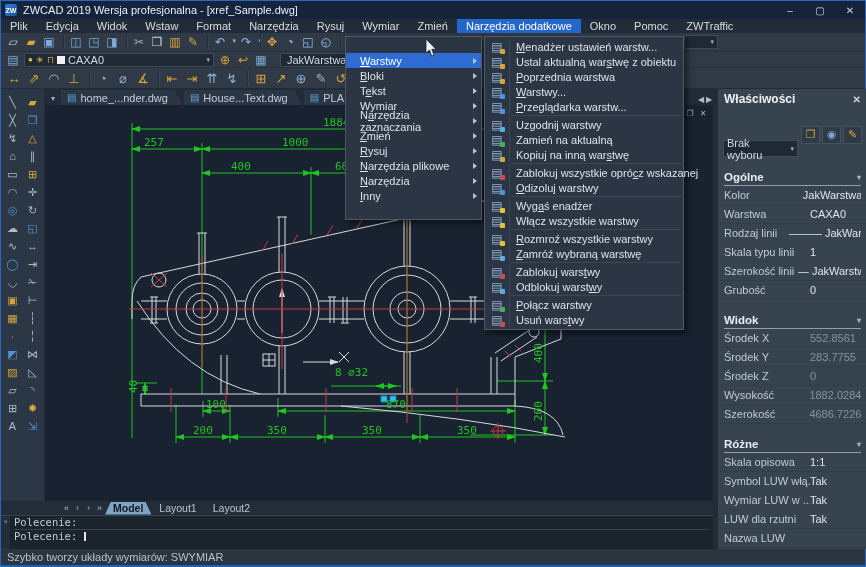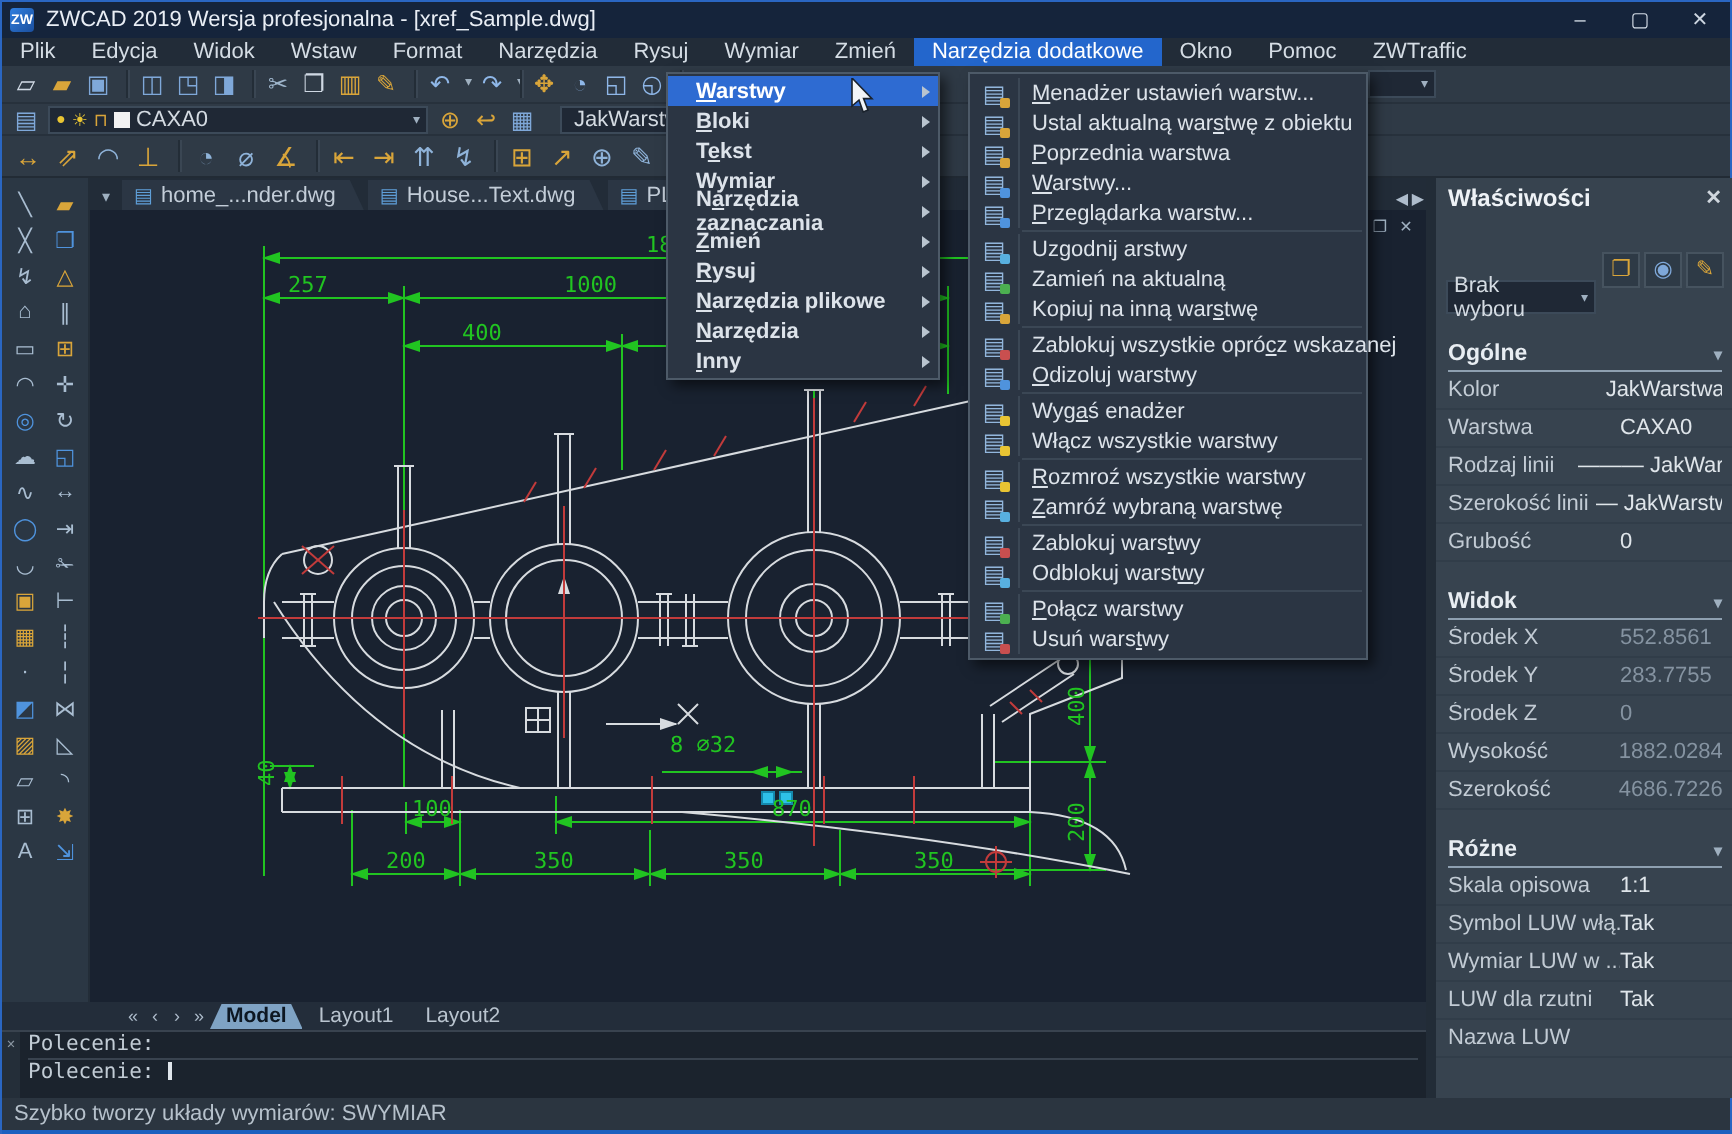--- a/index.html
+++ b/index.html
@@ -89,21 +89,21 @@
   .cmd-body{flex:1;padding:1px 4px;}
   .cmd-line{height:10.5px;line-height:10.5px;}
   .cmd-sep{border-top:1px solid #39434f;margin:1px 0;}
   .caret{display:inline-block;width:2px;height:9px;background:#dfe5ea;vertical-align:-1px;}
   .status{position:absolute;left:0;top:548px;width:100%;height:16px;background:#2b3540;display:flex;align-items:center;
           padding-left:6px;box-sizing:border-box;color:#b6c1cb;}
   .bluebar{position:absolute;left:0;top:564px;width:100%;height:3px;background:#1c60bf;}
 
   
   .popup{position:absolute;background:#2b3543;border:1px solid #4d5a68;box-shadow:3px 3px 6px rgba(0,0,0,.55);z-index:50;box-sizing:border-box;}
-  .pop1{left:332px;top:35px;width:137px;padding:1px 0;font-weight:bold;}
+  .pop1{left:344px;top:35px;width:137px;padding:16px 0;}
   .m1-item{height:15px;display:flex;align-items:center;padding:0 4px 0 14px;color:#dde3ea;position:relative;}
   .m1-item.active{background:#2e6bd2;color:#fff;}
   .m1-item::after{content:"";margin-left:auto;border-left:4px solid #b9c4cf;border-top:3px solid transparent;border-bottom:3px solid transparent;}
   .pop2{left:483px;top:35px;width:200px;padding:2px 0;}
   .m2-item{height:15px;display:flex;align-items:center;color:#dde3ea;position:relative;padding-right:6px;}
   .m2-item.sep-after{margin-bottom:3px;}
   .m2-item.sep-after::after{content:"";position:absolute;left:26px;right:2px;bottom:-2px;height:1px;background:#3b4755;}
   .m2-ic{width:24px;flex:0 0 24px;display:flex;align-items:center;justify-content:center;position:relative;border-right:1px solid #3b4755;align-self:stretch;}
   .licon{position:relative;color:#92b6dc;font-size:12px;line-height:1;}
   .licon .dot{position:absolute;right:-2px;bottom:-1px;width:5px;height:5px;border-radius:1px;}
@@ -665,20 +665,26 @@
             <span>CAXA0</span>
           </span>
       </div>
         <div class="prow">
         <span class="plabel">Rodzaj linii</span>
         <span class="pval">
             <span>——— JakWarstwa</span>
           </span>
       </div>
         <div class="prow">
+        <span class="plabel">Skala typu linii</span>
+        <span class="pval">
+            <span>1</span>
+          </span>
+      </div>
+        <div class="prow">
         <span class="plabel">Szerokość linii</span>
         <span class="pval">
             <span>— JakWarstwa</span>
           </span>
       </div>
         <div class="prow">
         <span class="plabel">Grubość</span>
         <span class="pval">
             <span>0</span>
           </span>
@@ -866,21 +872,21 @@
       <div class="m2-item sep-after">
       <span class="m2-ic">
           <span class="licon">▤<i class="dot" style="background: rgb(79, 147, 221);"></i></span>
         </span>
       <span class="m2-label"><span></span><u>P</u><span>rzeglądarka warstw...</span></span>
     </div>
       <div class="m2-item">
       <span class="m2-ic">
           <span class="licon">▤<i class="dot" style="background: rgb(88, 176, 224);"></i></span>
         </span>
-      <span class="m2-label"><span>Uzgodnij arstwy</span><u></u><span></span></span>
+      <span class="m2-label"><span>Uzgodnij warstwy</span><u></u><span></span></span>
     </div>
       <div class="m2-item">
       <span class="m2-ic">
           <span class="licon">▤<i class="dot" style="background: rgb(76, 175, 80);"></i></span>
         </span>
       <span class="m2-label"><span>Zamień na aktualną</span><u></u><span></span></span>
     </div>
       <div class="m2-item sep-after">
       <span class="m2-ic">
           <span class="licon">▤<i class="dot" style="background: rgb(217, 165, 58);"></i></span>

